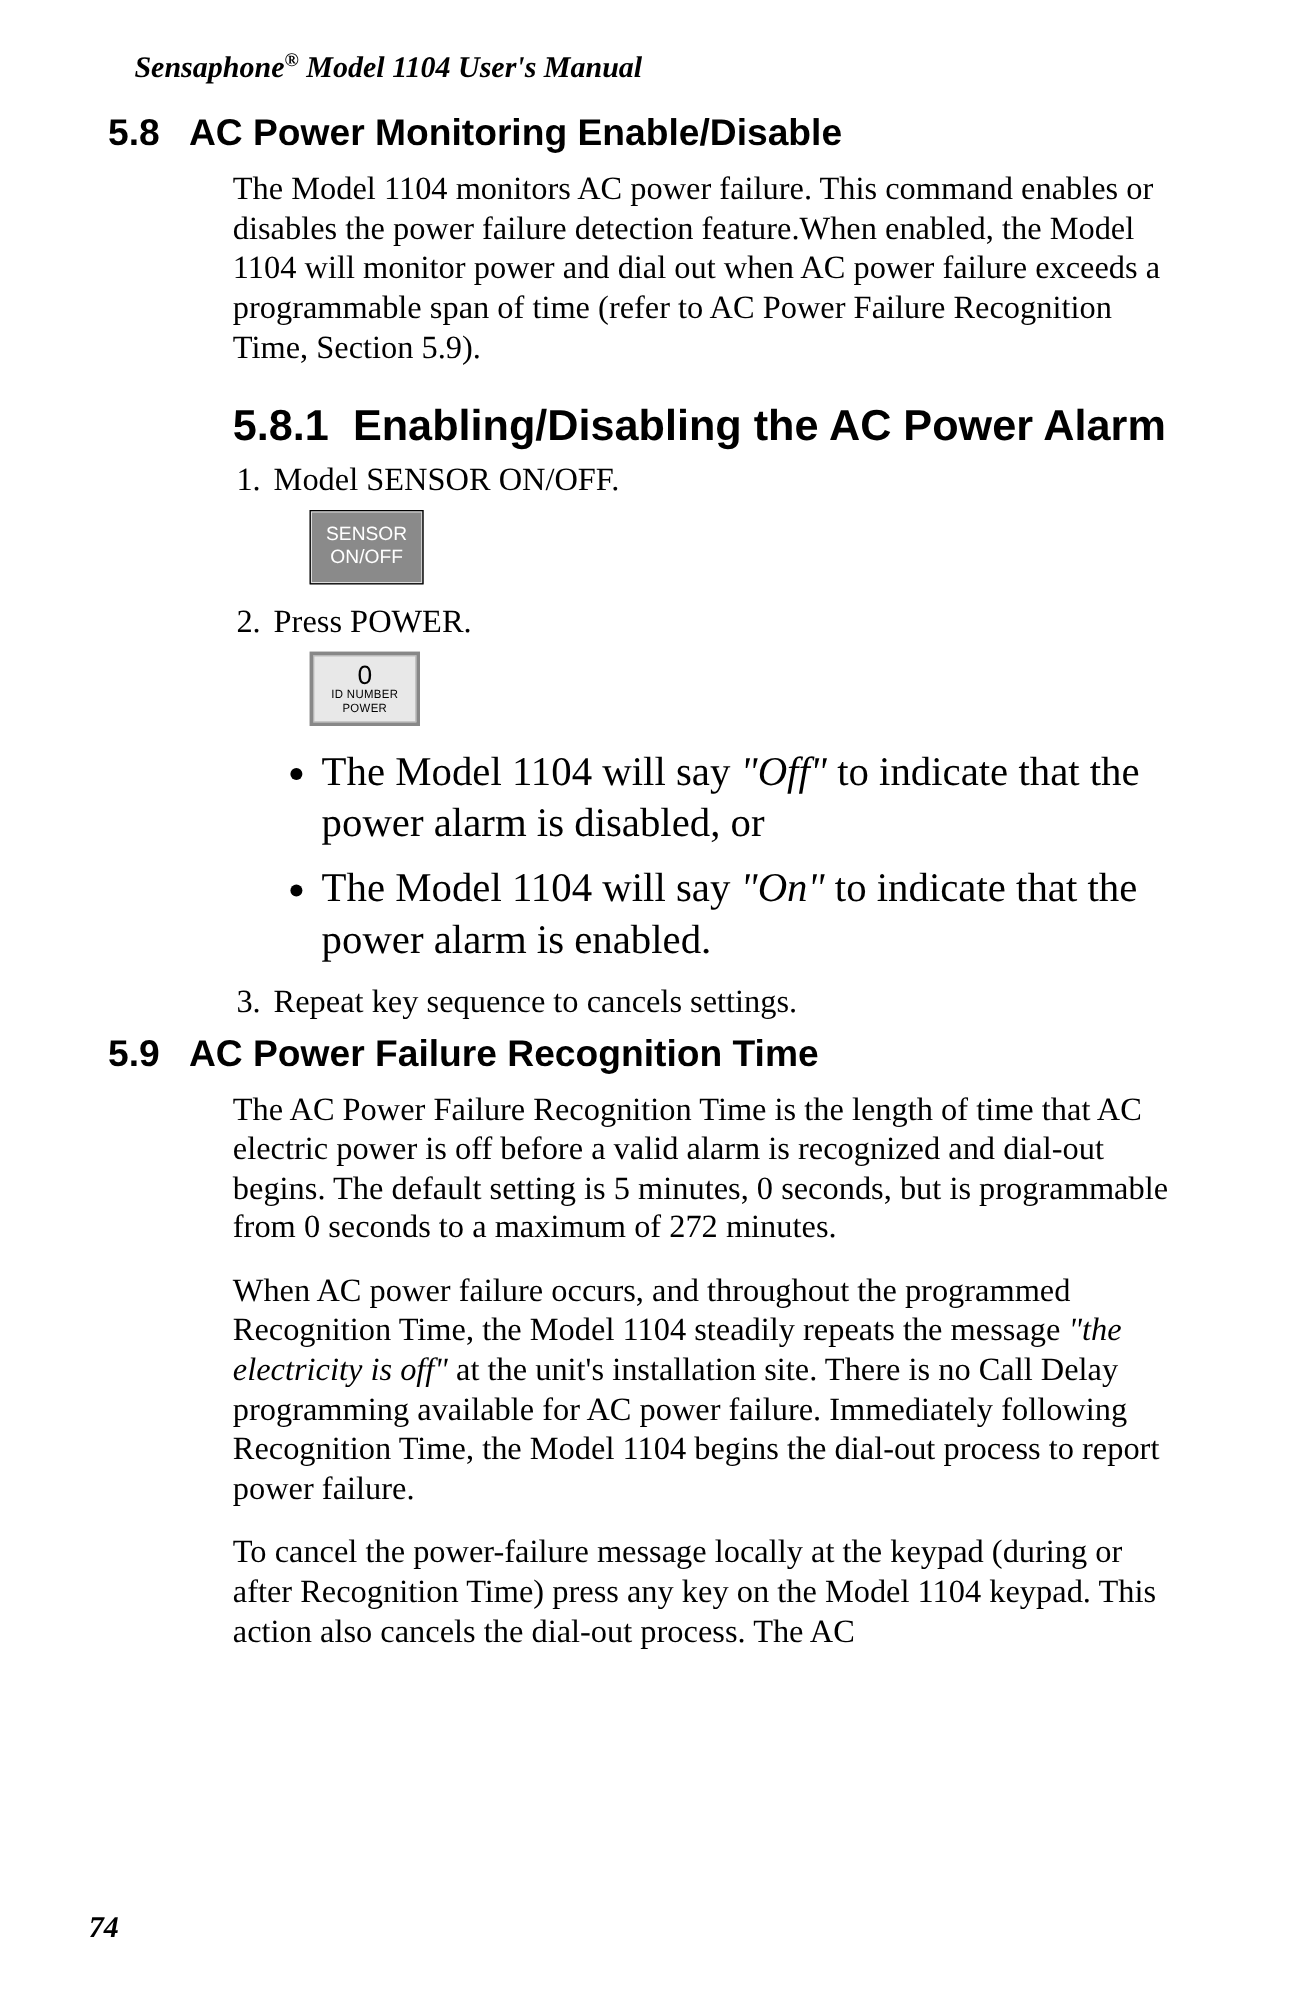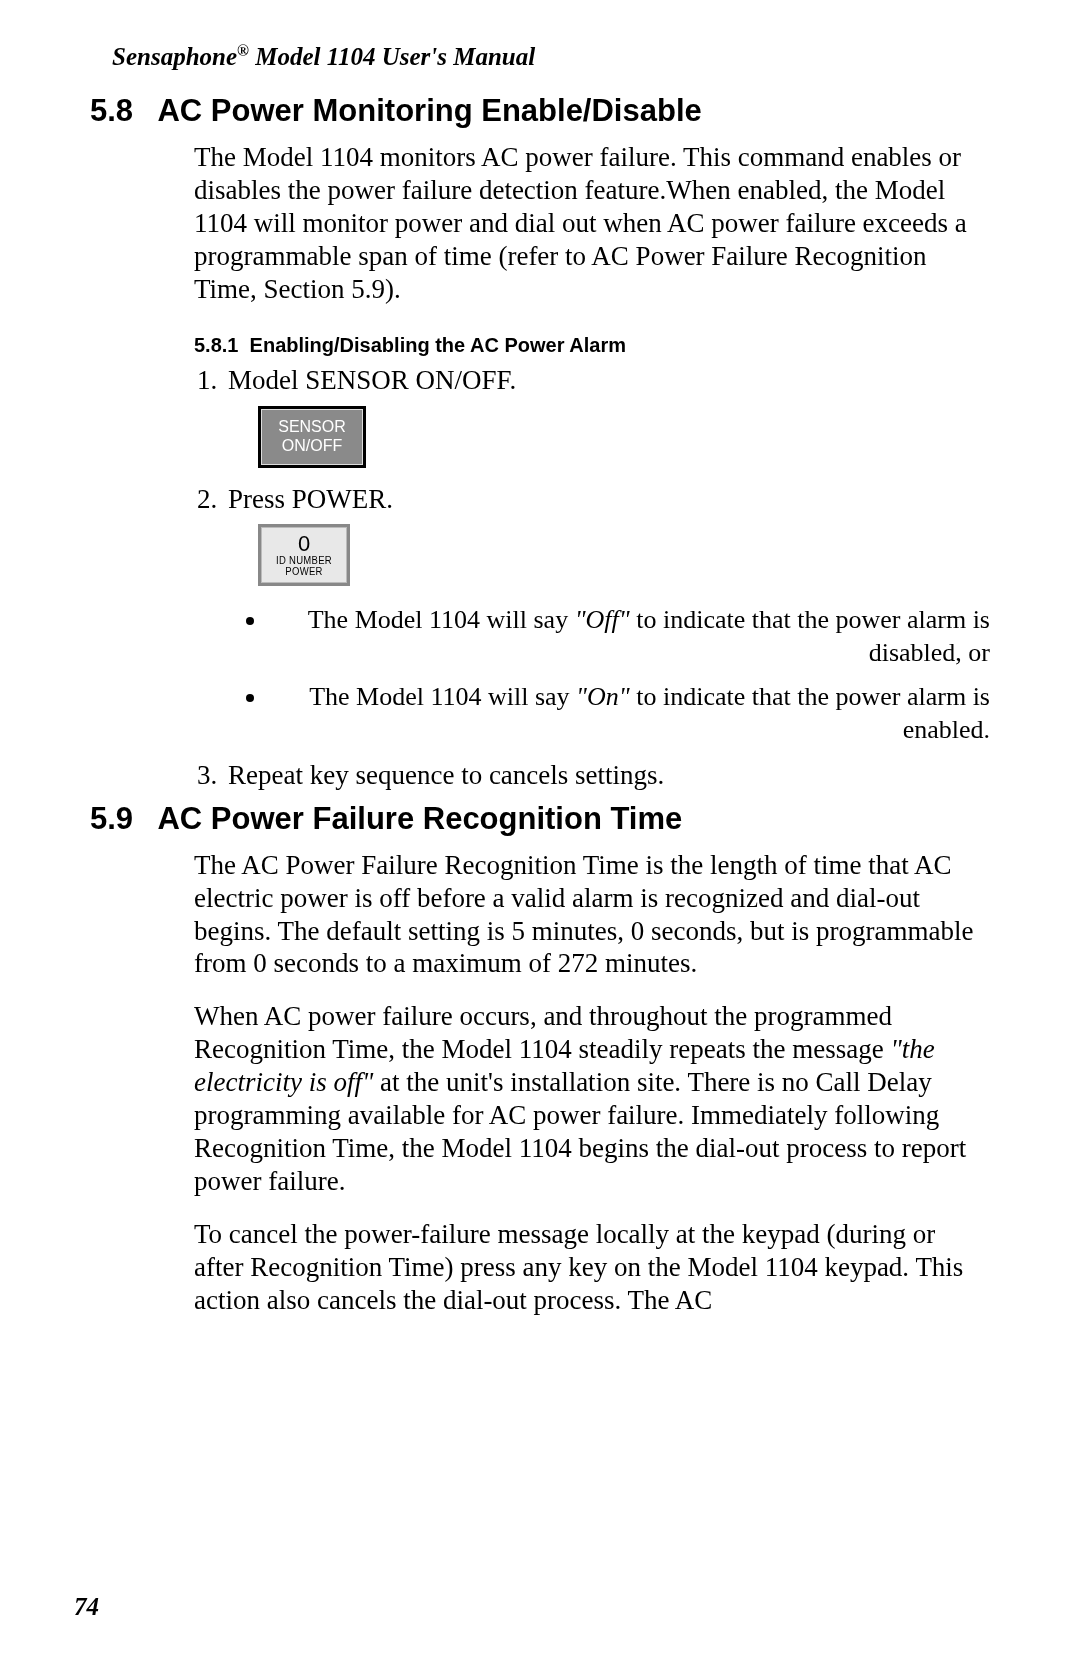--- a/index.html
+++ b/index.html
@@ -31,21 +31,21 @@
   }
   h2.section-h {
     font-family: Helvetica, Arial, sans-serif;
     font-weight: bold;
     font-size: 31px;
     margin: 0 0 12px 0;
   }
   h3.subsection-h {
     font-family: Helvetica, Arial, sans-serif;
     font-weight: bold;
-    font-size: 20px;
+    font-size: 36px;
     margin: 28px 0 6px 0;
   }
   .sec-num {
     display: inline-block;
     min-width: 60px;
   }
   .body-indent {
     margin-left: 104px;
   }
   p.body {
@@ -59,39 +59,38 @@
     line-height: 1.28;
     margin: 0 0 0 0;
     padding-left: 30px;
   }
   ol.steps > li {
     margin-bottom: 8px;
     padding-left: 4px;
   }
   ul.bullets {
     list-style: disc;
-    font-size: 26px;
+    font-size: 34px;
     line-height: 1.25;
     margin: 18px 0 10px 0;
     padding-left: 40px;
-    text-align: right;
   }
   ul.bullets > li {
     margin-bottom: 12px;
   }
   .italic {
     font-style: italic;
   }
   .key-graphic-wrap {
     margin: 8px 0 14px 30px;
   }
   .key-sensor {
-    width: 108px;
+    width: 95px;
     height: 62px;
-    border: 3px solid #000000;
+    border: 1px solid #000000;
     background: #8a8a8a;
     color: #fff;
     font-family: Helvetica, Arial, sans-serif;
     font-size: 16px;
     line-height: 1.15;
     text-align: center;
     display: flex;
     flex-direction: column;
     justify-content: center;
     box-sizing: border-box;

